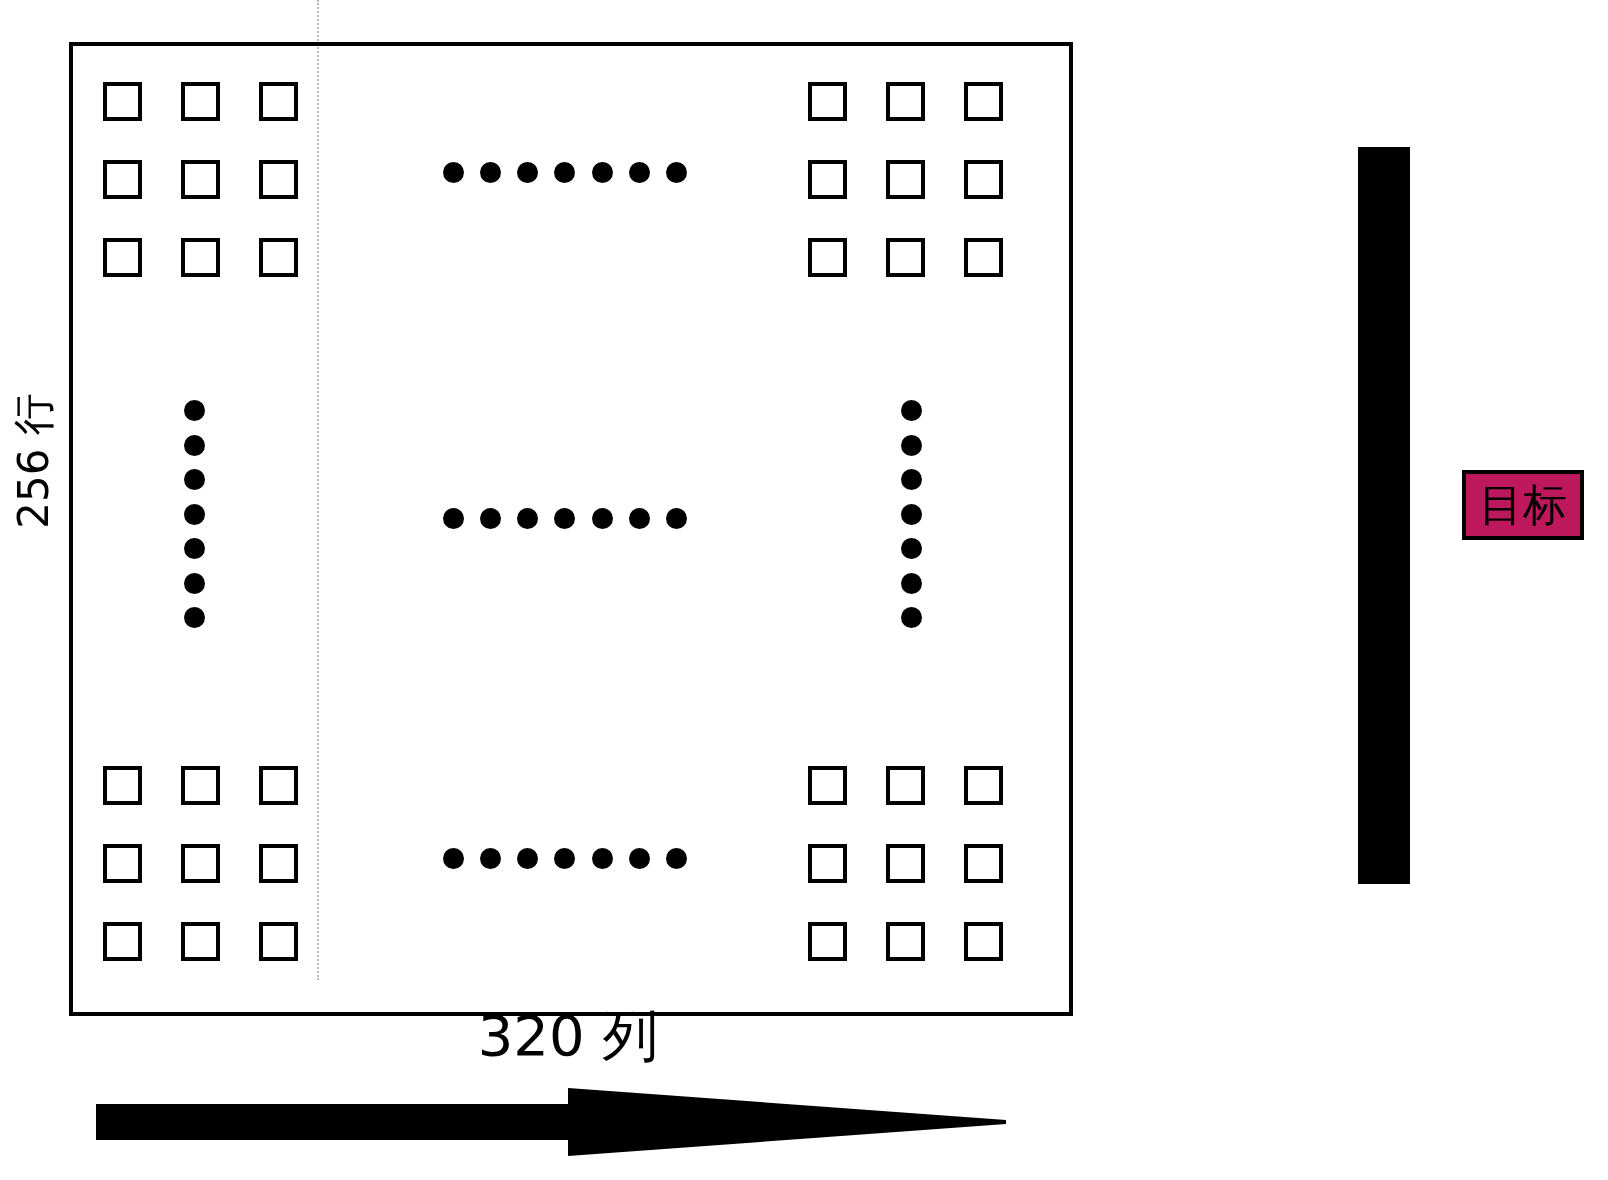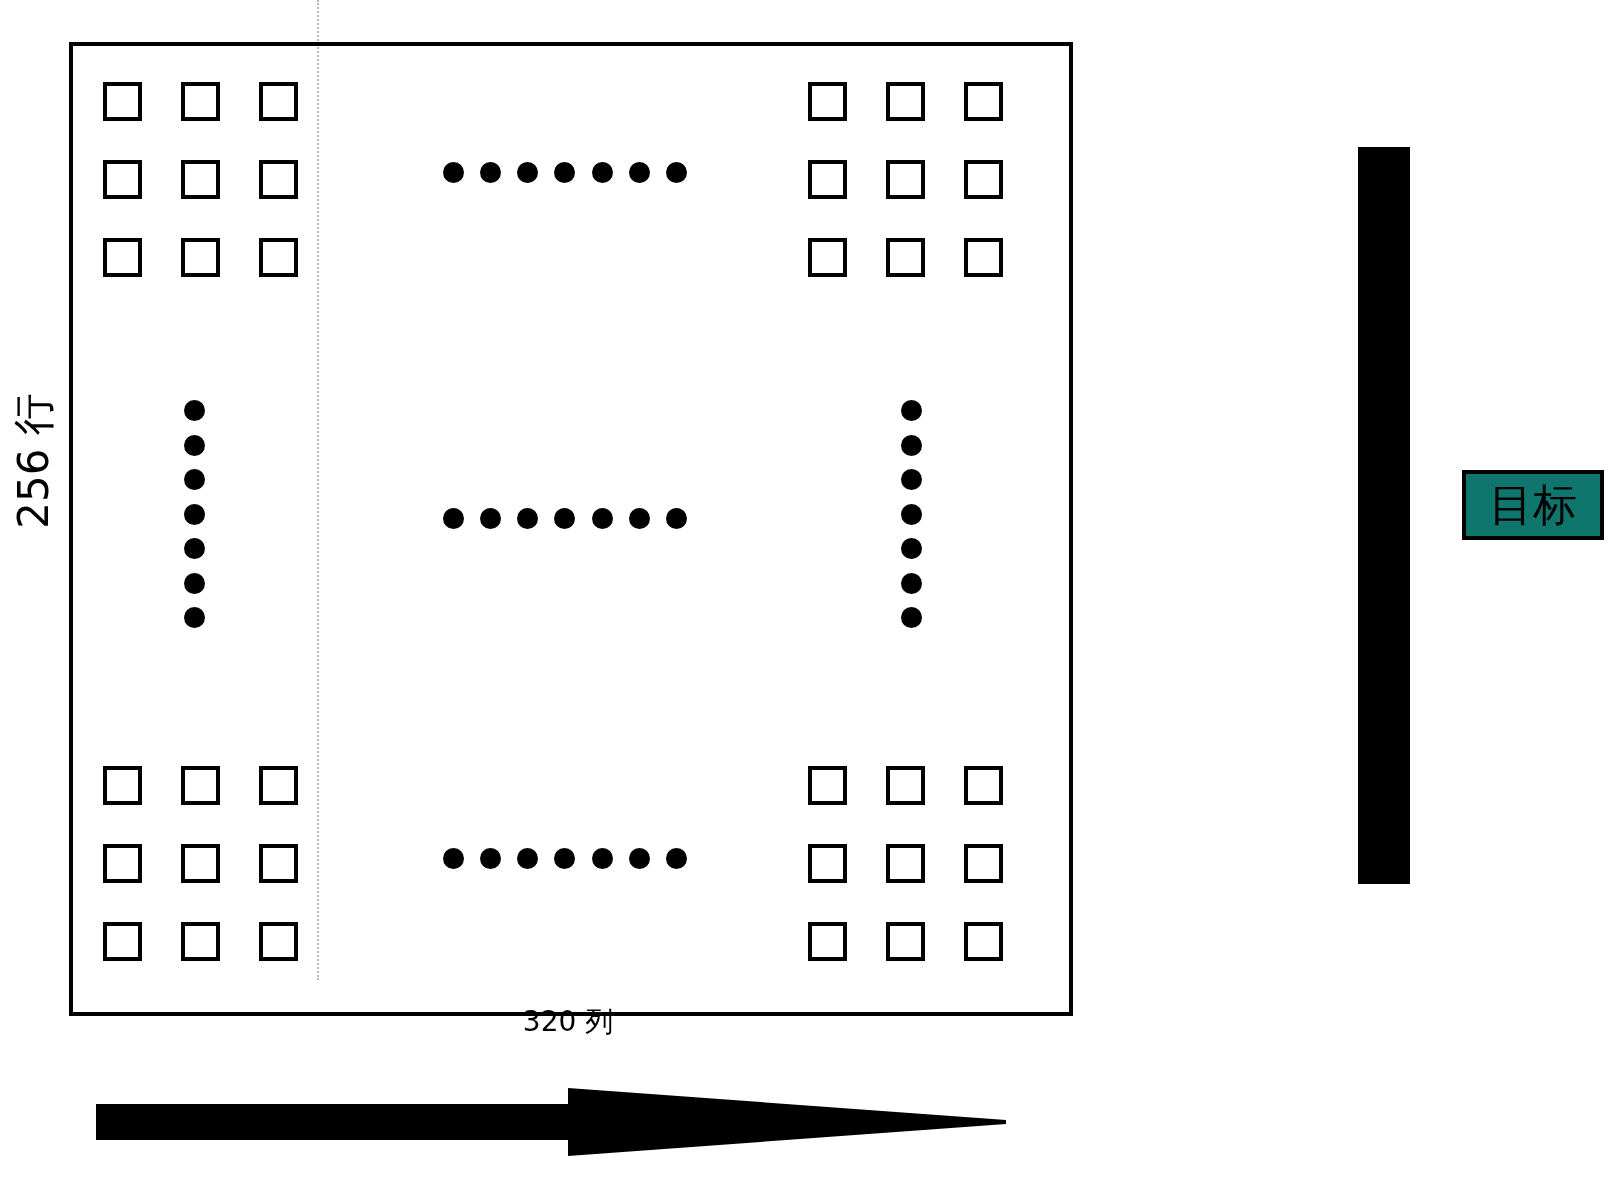--- a/index.html
+++ b/index.html
@@ -115,21 +115,21 @@
     transform-origin: center center;
   }
 
   
   .cols-label {
     position: absolute;
     left: 418px;
     top: 1008px;
     width: 300px;
     text-align: center;
-    font-size: 28px;
+    font-size: 56px;
     line-height: 1;
     color: #000000;
     white-space: nowrap;
   }
 
   
   .scan-arrow {
     position: absolute;
     left: 96px;
     top: 1086px;
@@ -145,28 +145,28 @@
     width: 52px;
     height: 737px;
     background: #000000;
   }
 
   
   .target-box {
     position: absolute;
     left: 1462px;
     top: 470px;
-    width: 142px;
+    width: 122px;
     height: 70px;
     border: 4px solid #000000;
     box-sizing: border-box;
     display: flex;
     align-items: center;
     justify-content: center;
-    background: #0f766e;
+    background: #be185d;
   }
   .target-box span {
     font-size: 44px;
     line-height: 1;
     color: #000000;
     white-space: nowrap;
   }
 </style>
 </head>
 <body>

